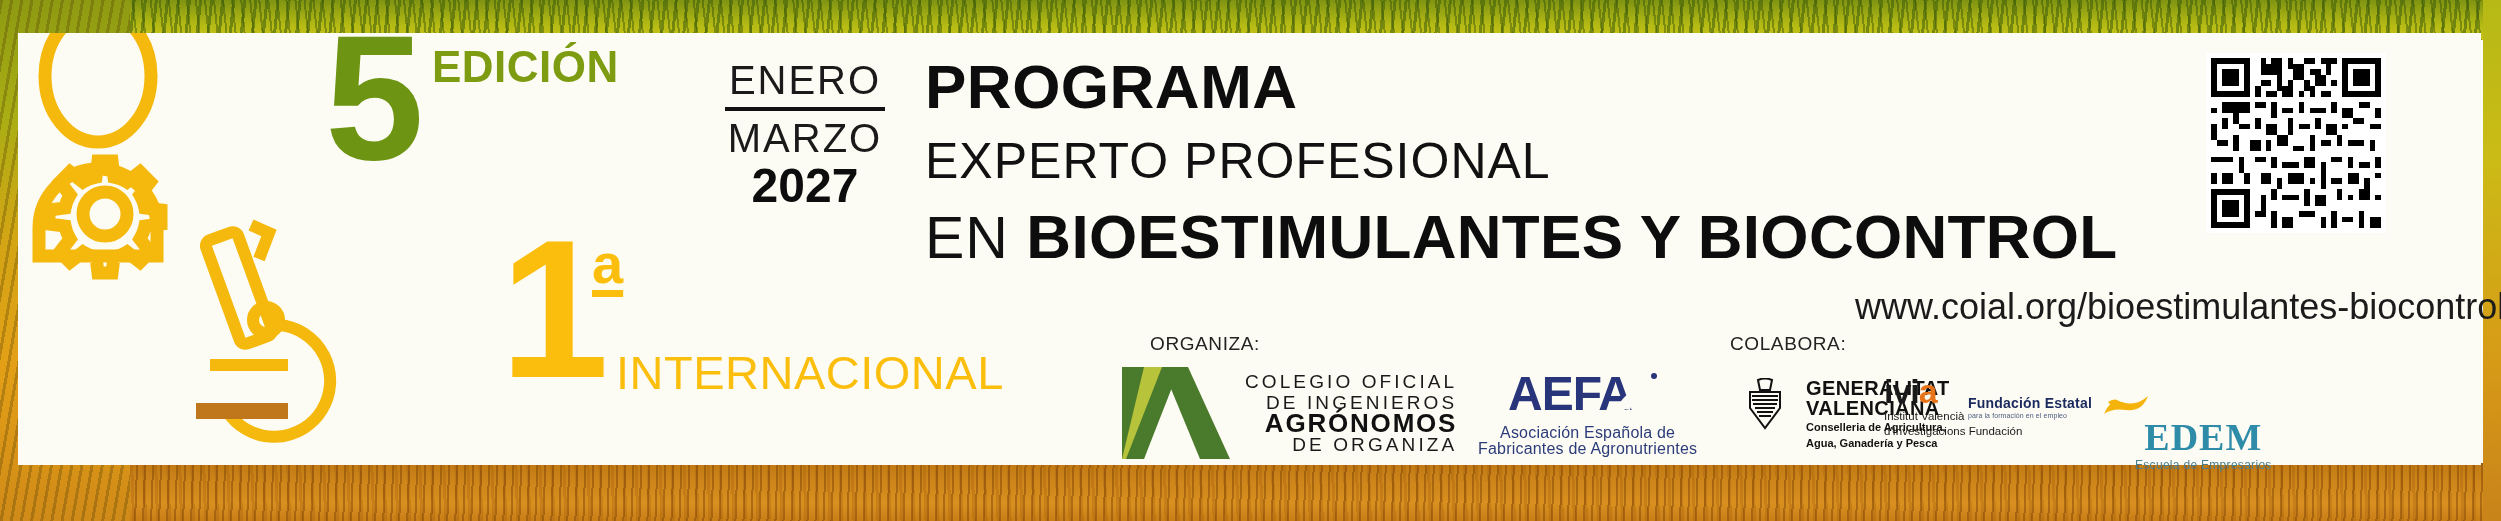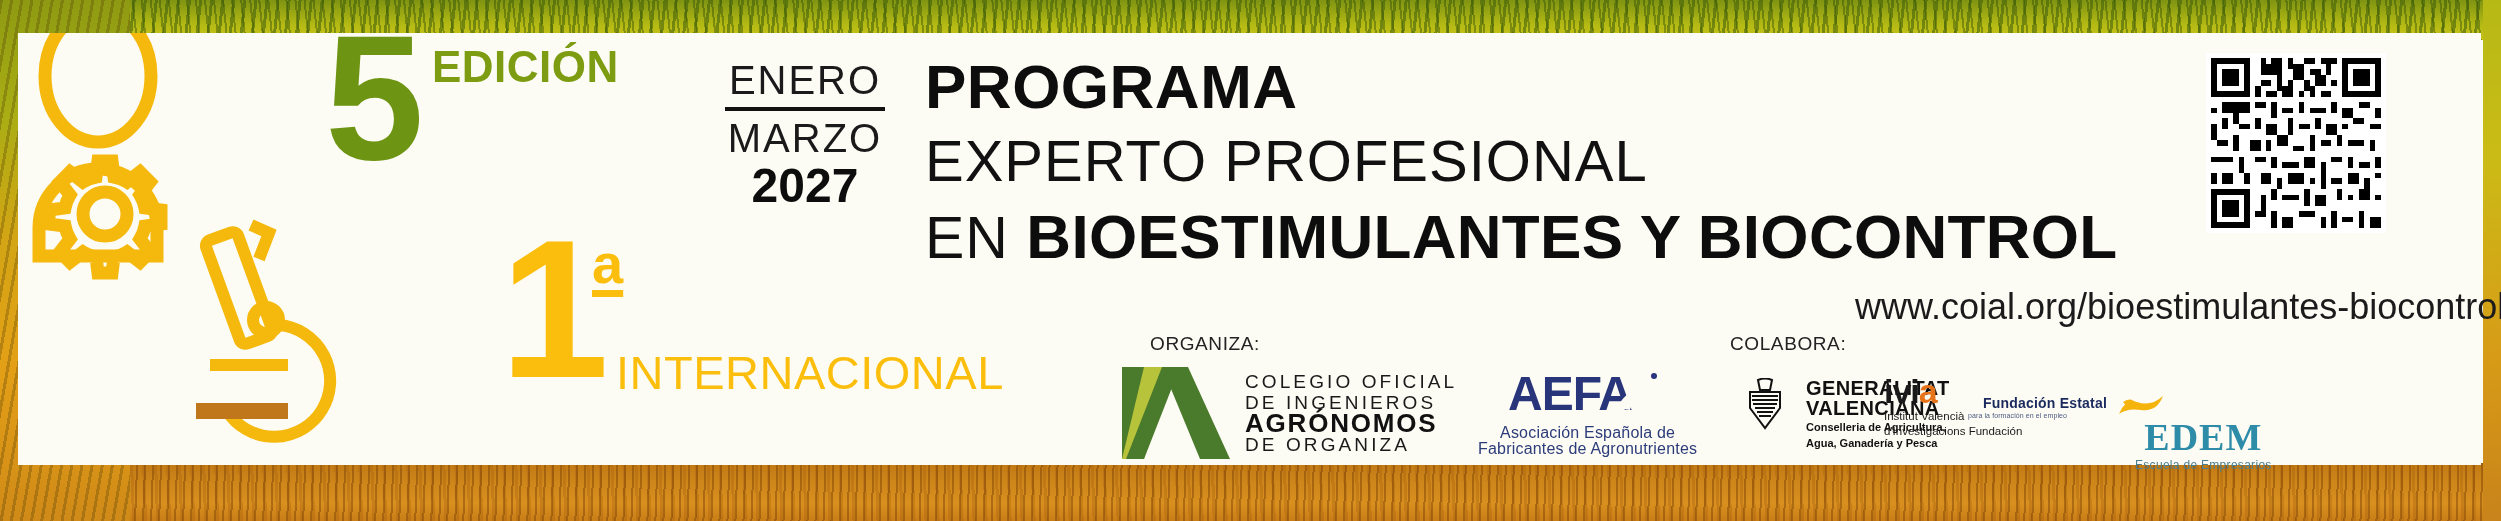--- a/index.html
+++ b/index.html
@@ -76,59 +76,59 @@
 
   
   .dates{position:absolute;left:725px;top:58px;width:160px;text-align:center;}
   .dates .mon{font-size:40px;font-weight:300;color:#1a1a1a;letter-spacing:2px;line-height:44px;}
   .dates .yr{font-size:48px;font-weight:700;color:#0d0d0d;letter-spacing:0px;line-height:52px;}
   .dates .rule{height:4px;background:#111;margin:5px 0 5px auto;width:160px;}
 
   
   .headline{position:absolute;left:925px;top:50px;width:1320px;}
   .h-prog{font-size:62px;font-weight:700;color:#0d0d0d;letter-spacing:.5px;line-height:74px;}
-  .h-exp{font-size:58px;font-weight:300;color:#111;letter-spacing:1px;line-height:74px;}
+  .h-exp{font-size:50px;font-weight:300;color:#111;letter-spacing:1px;line-height:74px;}
   .h-line3{line-height:78px;white-space:nowrap;}
   .h-en{font-size:59px;font-weight:300;color:#111;letter-spacing:1px;}
   .h-bio{font-size:62px;font-weight:700;color:#0d0d0d;letter-spacing:.3px;}
 
   
   .url{
     position:absolute;left:1855px;top:286px;
     font-size:36px;font-weight:300;color:#1b1b1b;white-space:nowrap;
   }
 
   
   .qr{position:absolute;left:2206px;top:53px;width:180px;height:180px;background:#fff;}
 
   
   .organiza{position:absolute;left:1122px;top:333px;margin-left:28px;}
   .colabora{position:absolute;left:1730px;top:333px;}
   .secthead{font-size:19px;font-weight:400;color:#232323;letter-spacing:.6px;}
 
   .coial{position:absolute;left:1122px;top:367px;display:flex;align-items:center;gap:15px;}
-  .coial-txt{line-height:21px;}
+  .coial-txt{text-align:right;line-height:21px;}
   .coial-txt .l{font-size:19px;font-weight:400;color:#1a1a1a;letter-spacing:3.1px;}
   .coial-txt .b{font-size:26px;font-weight:700;color:#111;letter-spacing:1.8px;}
 
   .aefa{position:absolute;left:1478px;top:368px;text-align:center;}
   .aefa-sub{font-size:16px;color:#2c3c7a;line-height:14px;margin-top:2px;letter-spacing:.2px;}
 
   .gva{position:absolute;left:1748px;top:378px;display:flex;align-items:flex-start;gap:24px;}
   .gva-txt{line-height:20px;}
   .gva-txt .t{font-size:20px;font-weight:700;color:#111;letter-spacing:.4px;}
   .gva-txt .s{font-size:11px;font-weight:700;color:#111;line-height:13px;margin-top:3px;}
 
   .ivia{position:absolute;left:1884px;top:374px;}
   .ivia-word{font-size:34px;font-weight:700;letter-spacing:-1px;line-height:34px;color:#1a1a1a;}
   .ivia-word .a{color:#e8741a;}
   .ivia-sub{font-size:11.5px;color:#1a1a1a;line-height:14px;margin-top:1px;}
 
   .fest{position:absolute;left:1968px;top:392px;display:flex;align-items:center;gap:8px;}
-  .fest-txt .t{font-size:14px;font-weight:700;color:#1b2a5e;letter-spacing:.2px;line-height:16px;margin-left:15px;}
+  .fest-txt .t{font-size:14px;font-weight:700;color:#1b2a5e;letter-spacing:.2px;line-height:16px;}
   .fest-txt .s{font-size:7px;color:#4a5a80;letter-spacing:.1px;line-height:9px;}
 
   .edem{position:absolute;left:2135px;top:382px;text-align:center;margin-top:36px;}
   .edem-word{font-family:"Liberation Serif",serif;font-size:38px;font-weight:700;color:#2e8ca8;letter-spacing:1px;line-height:38px;}
   .edem-sub{font-size:12px;color:#4a7f92;letter-spacing:.3px;margin-top:2px;}
 </style>
 </head>
 <body>
 
 <div class="banner">

